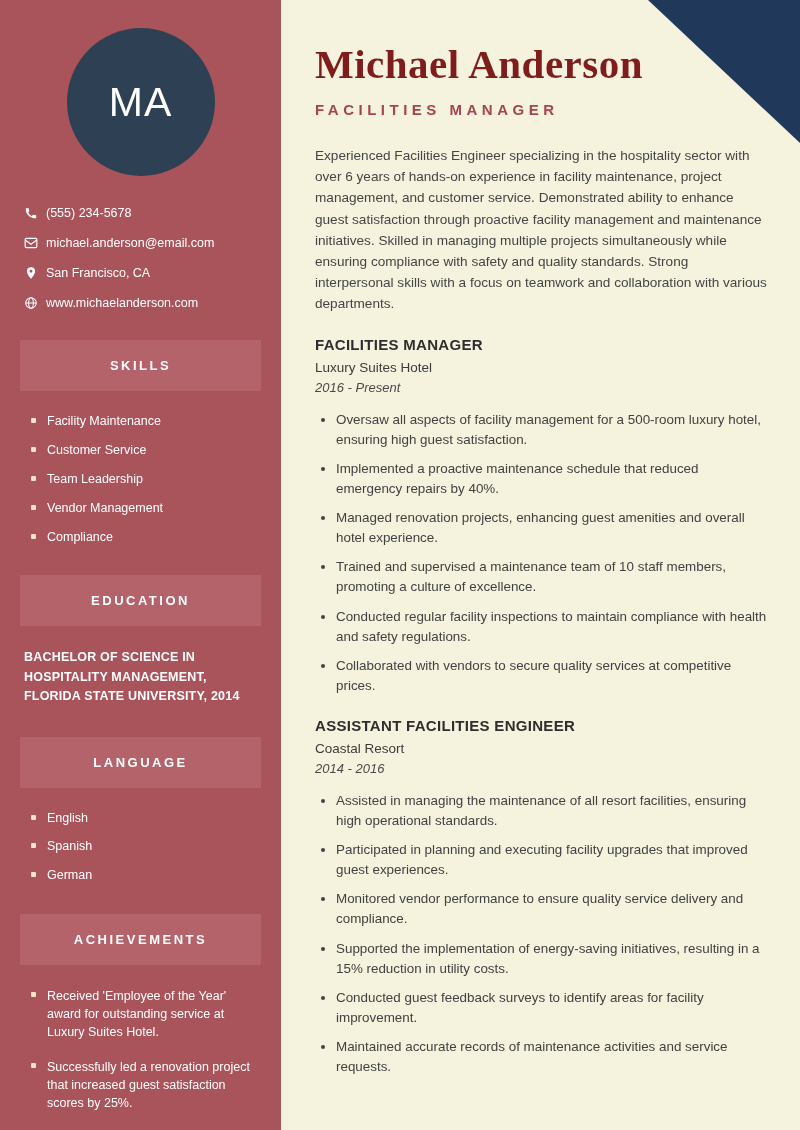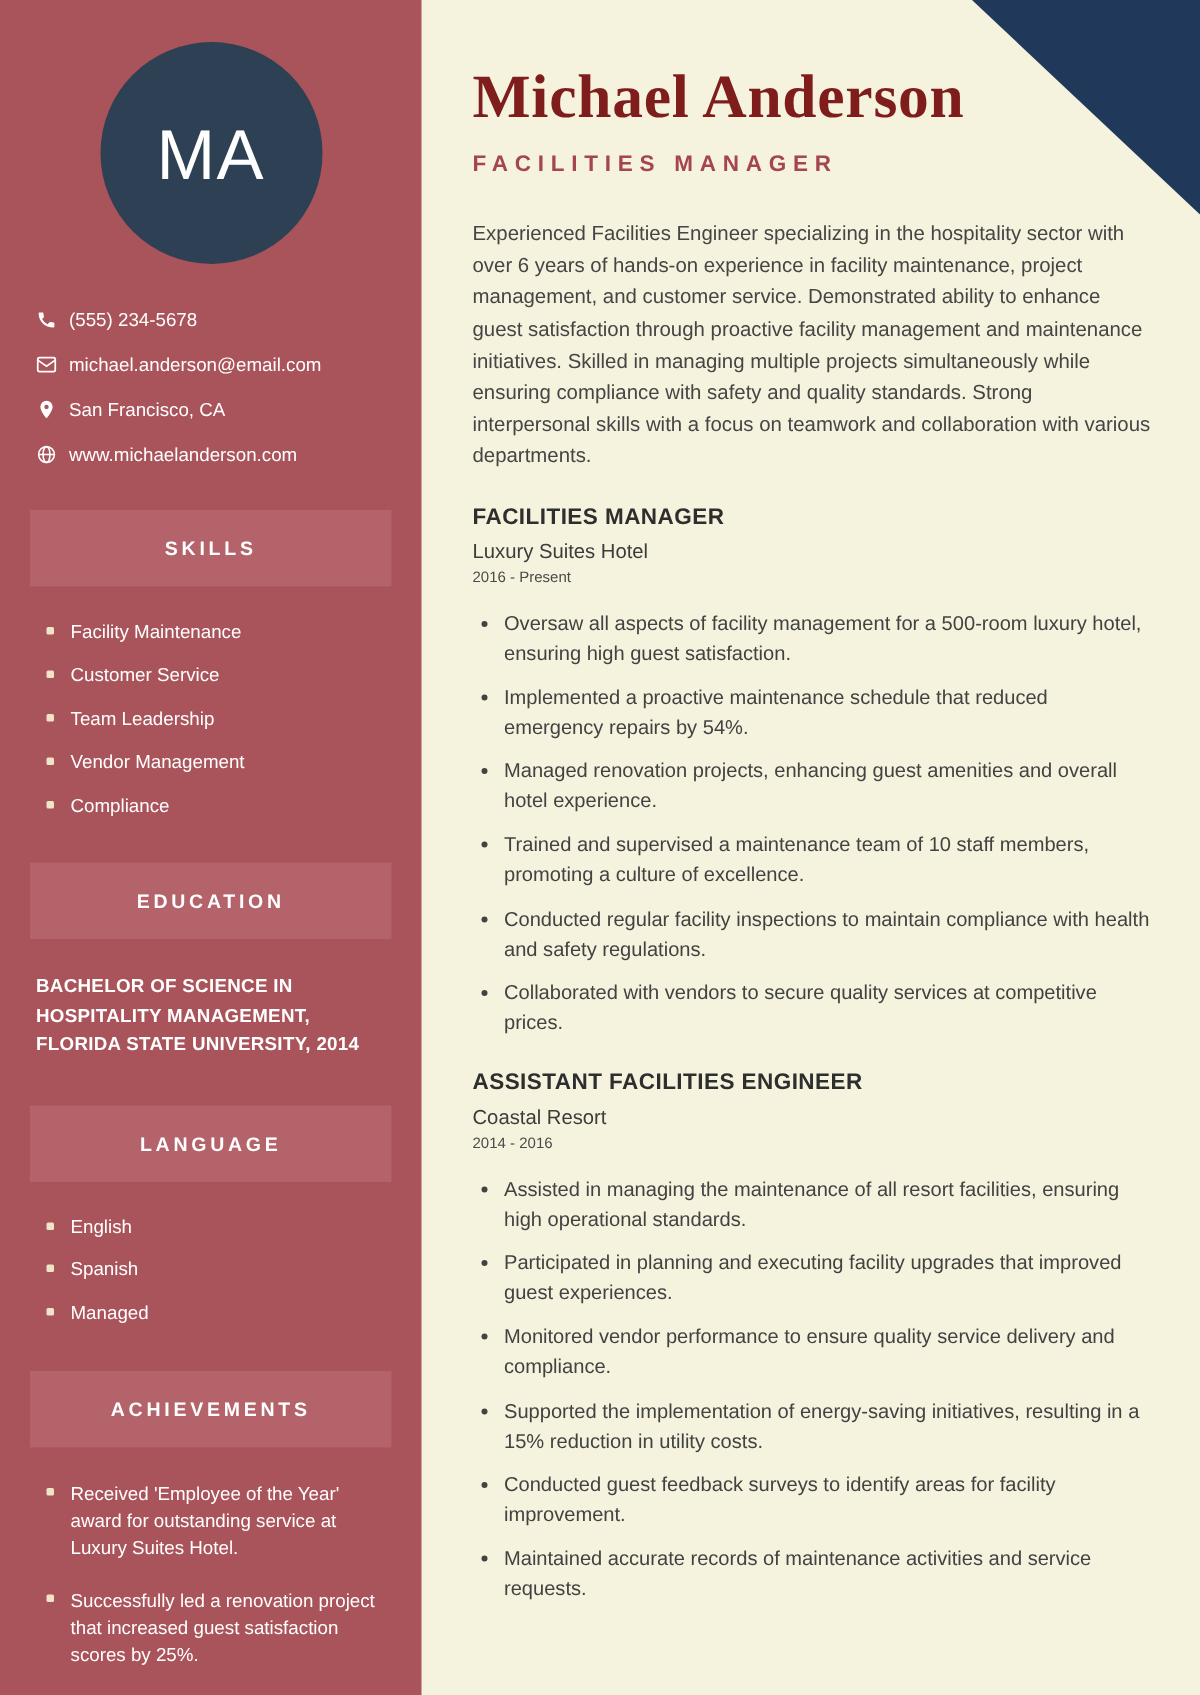--- a/index.html
+++ b/index.html
@@ -6,21 +6,21 @@
   html,body { width:800px; }
   body { font-family:"Liberation Sans", sans-serif; background:#ffffff; }
 
   .page { position:relative; width:800px; height:1130px; display:flex; background:#f5f2dd; overflow:hidden; }
 
   
   .sidebar { width:281px; min-width:281px; background:#a9535a; color:#fff; padding-top:28px; }
 
   .avatar { width:148px; height:148px; border-radius:50%; background:#2e4053;
             margin:0 auto; display:flex; align-items:center; justify-content:center; }
-  .avatar span { font-size:47px; color:#ffffff; letter-spacing:1px; font-weight:400; }
+  .avatar span { font-size:41px; color:#ffffff; letter-spacing:1px; font-weight:400; }
 
   .contact { list-style:none; margin:30px 0 0; padding:0 24px; }
   .contact li { display:flex; align-items:center; gap:8px; margin-bottom:16px; font-size:12.5px; }
   .cicon { width:14px; height:14px; flex:0 0 14px; display:inline-flex; }
   .cicon svg { width:14px; height:14px; }
 
   .s-banner { background:#b4636b; margin:30px 20px 0; padding:18px 6px; text-align:center;
               font-size:13px; font-weight:bold; letter-spacing:2.5px; }
 
   .s-list { list-style:none; margin:22px 0 0; padding:0 22px 0 31px; }
@@ -43,21 +43,21 @@
   .role { margin-top:13px; font-size:15px; font-weight:bold; color:#a5454f; letter-spacing:4.5px; }
 
   .summary { margin-top:27px; font-size:13.6px; line-height:1.56; color:#454545; }
 
   .exp-banner { margin-top:29px; background:#a9535a; color:#fff; text-align:center;
                 padding:11px 6px; font-size:14px; font-weight:bold; letter-spacing:3px; }
 
   .job { margin-top:21px; }
   .job h3 { font-size:15px; color:#2e2e2e; letter-spacing:0.3px; }
   .company { margin-top:7px; font-size:13.5px; color:#3c3c3c; }
-  .dates { margin-top:5px; font-size:10px; color:#4a4a4a; }
+  .dates { margin-top:5px; font-size:13px; color:#4a4a4a;font-style:italic; }
   .bullets { margin:15px 0 0; padding-left:21px; list-style:disc; }
   .bullets li { font-size:13.4px; line-height:1.5; color:#424242; margin-bottom:9px; }
 </style>
 </head>
 <body>
 
 <div class="page">
 
   <aside class="sidebar">
 
@@ -118,21 +118,21 @@
       <span>EDUCATION</span>
     </div>
     <p class="edu">BACHELOR OF SCIENCE IN HOSPITALITY MANAGEMENT, FLORIDA STATE UNIVERSITY, 2014</p>
 
     <div class="s-banner">
       <span>LANGUAGE</span>
     </div>
     <ul class="s-list">
       <li>English</li>
       <li>Spanish</li>
-      <li>Managed</li>
+      <li>German</li>
     </ul>
 
     <div class="s-banner">
       <span>ACHIEVEMENTS</span>
     </div>
     <ul class="s-list wide">
       <li>Received 'Employee of the Year' award for outstanding service at Luxury Suites Hotel.</li>
       <li>Successfully led a renovation project that increased guest satisfaction scores by 25%.</li>
       <li>Implemented a training program that improved maintenance team efficiency by 30%.</li>
     </ul>
@@ -148,21 +148,21 @@
 
     <p class="summary">Experienced Facilities Engineer specializing in the hospitality sector with over 6 years of hands-on experience in facility maintenance, project management, and customer service. Demonstrated ability to enhance guest satisfaction through proactive facility management and maintenance initiatives. Skilled in managing multiple projects simultaneously while ensuring compliance with safety and quality standards. Strong interpersonal skills with a focus on teamwork and collaboration with various departments.</p>
 
 
     <section class="job">
       <h3>FACILITIES MANAGER</h3>
       <div class="company">Luxury Suites Hotel</div>
       <div class="dates">2016 - Present</div>
       <ul class="bullets">
         <li>Oversaw all aspects of facility management for a 500-room luxury hotel, ensuring high guest satisfaction.</li>
-        <li>Implemented a proactive maintenance schedule that reduced emergency repairs by 54%.</li>
+        <li>Implemented a proactive maintenance schedule that reduced emergency repairs by 40%.</li>
         <li>Managed renovation projects, enhancing guest amenities and overall hotel experience.</li>
         <li>Trained and supervised a maintenance team of 10 staff members, promoting a culture of excellence.</li>
         <li>Conducted regular facility inspections to maintain compliance with health and safety regulations.</li>
         <li>Collaborated with vendors to secure quality services at competitive prices.</li>
       </ul>
     </section>
 
     <section class="job">
       <h3>ASSISTANT FACILITIES ENGINEER</h3>
       <div class="company">Coastal Resort</div>

